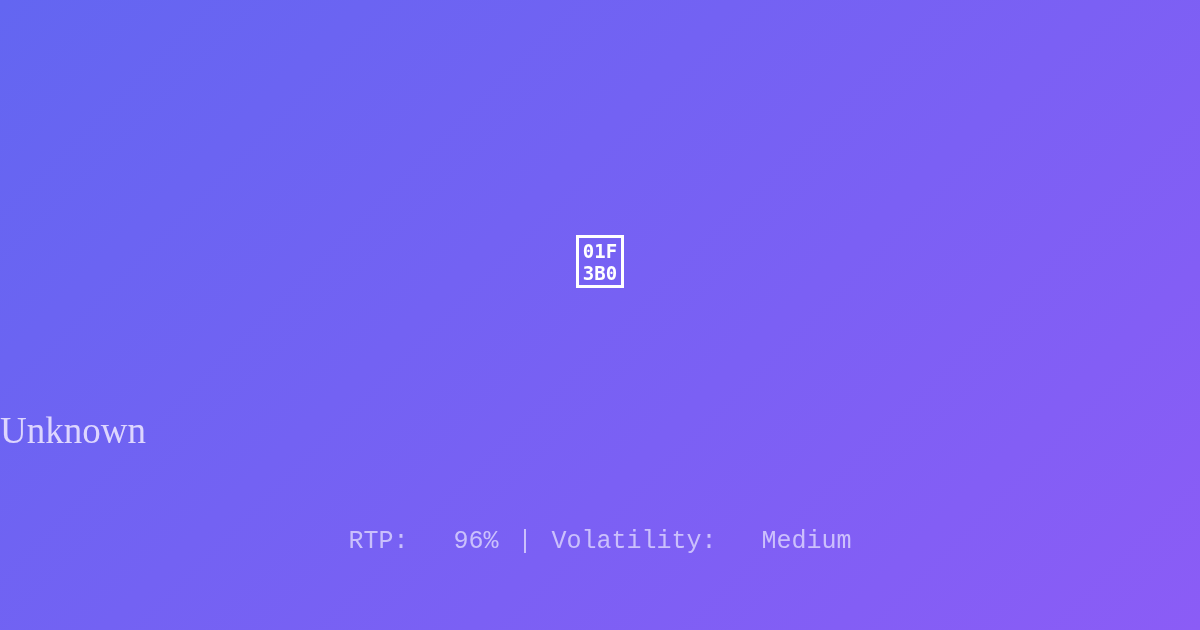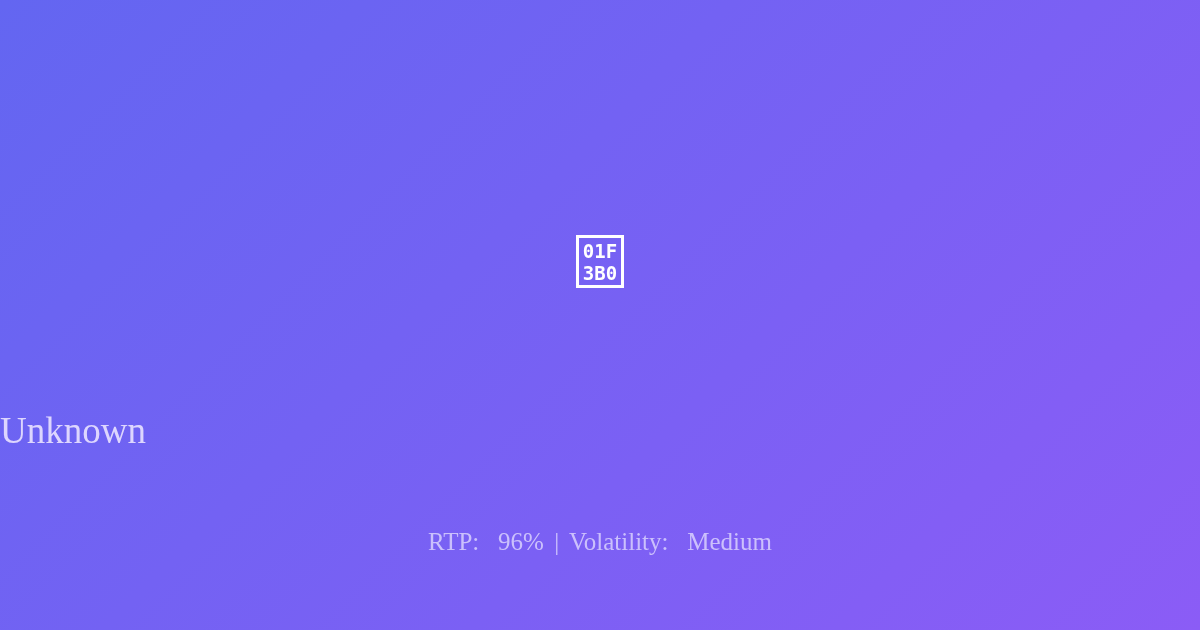--- a/index.html
+++ b/index.html
@@ -86,21 +86,21 @@
     margin-top: 44px;
   }
 
   
   .meta-footer {
     position: absolute;
     left: 0;
     right: 0;
     top: 528px;
     text-align: center;
-    font-family: Liberation Serif, serif;
+    font-family: Liberation Mono, monospace;
     font-weight: 400;
     font-size: 25px;
     line-height: 28px;
     color: #ddd6fe;
     opacity: 0.82;
     white-space: nowrap;
   }
   .meta-footer .meta-sep {
     padding: 0 4px;
   }

